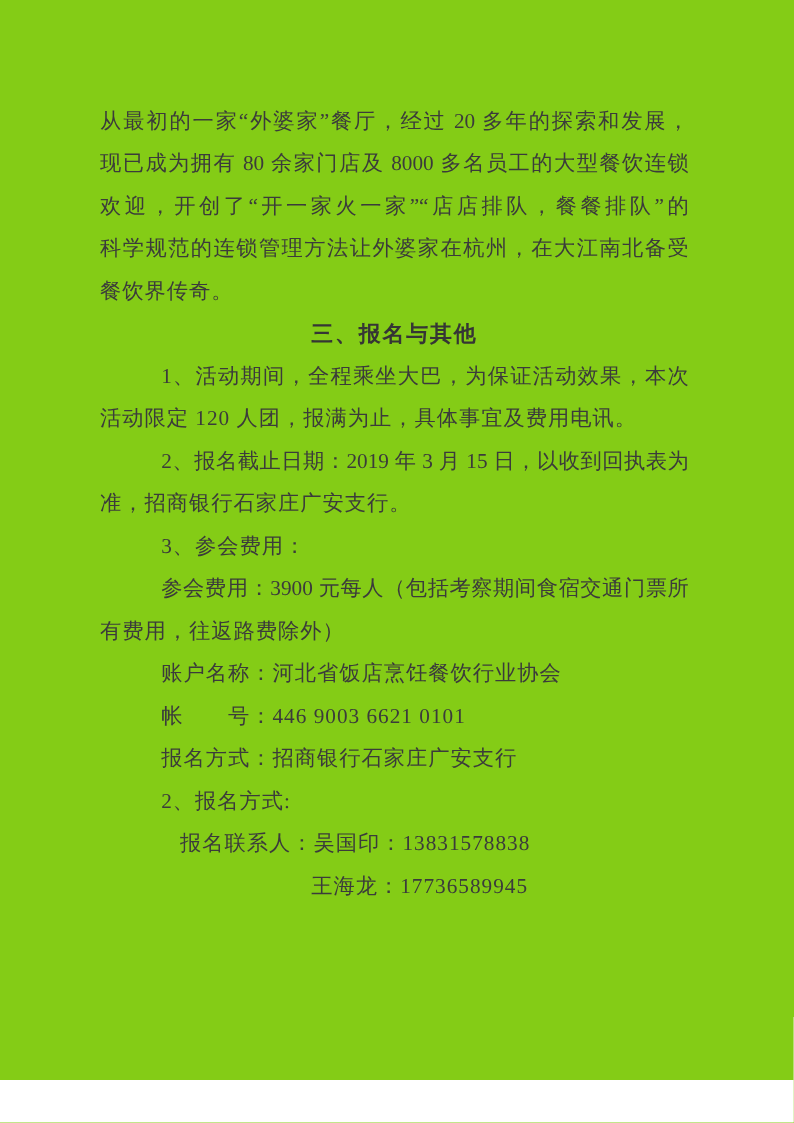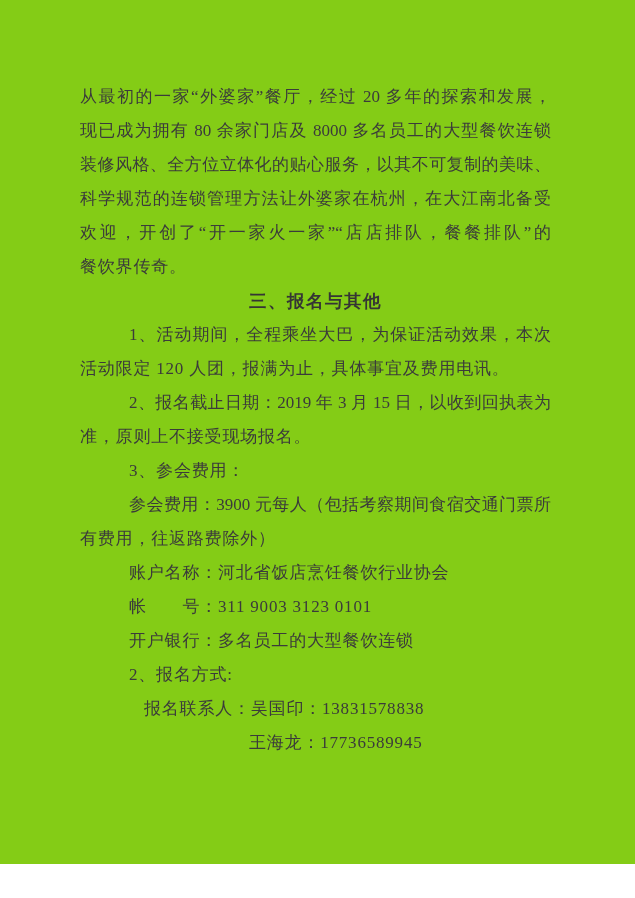--- a/index.html
+++ b/index.html
@@ -51,39 +51,38 @@
   }
 </style>
 </head>
 <body>
 
 <div class="page">
   <div class="doc">
 
     <div class="line j">从最初的一家“外婆家”餐厅，经过 20 多年的探索和发展，</div>
     <div class="line j">现已成为拥有 80 余家门店及 8000 多名员工的大型餐饮连锁</div>
-    <div class="line j">装修风格、全方位立体化的贴心服务，以其不可复制的美味、</div>
+    <div class="line j">欢迎，开创了“开一家火一家”“店店排队，餐餐排队”的</div>
     <div class="line j">科学规范的连锁管理方法让外婆家在杭州，在大江南北备受</div>
-    <div class="line j">欢迎，开创了“开一家火一家”“店店排队，餐餐排队”的</div>
     <div class="line">餐饮界传奇。</div>
 
     <div class="line heading">三、报名与其他</div>
 
     <div class="line j ind1">1、活动期间，全程乘坐大巴，为保证活动效果，本次</div>
     <div class="line">活动限定 120 人团，报满为止，具体事宜及费用电讯。</div>
 
     <div class="line j ind1">2、报名截止日期：2019 年 3 月 15 日，以收到回执表为</div>
-    <div class="line">准，原则上不接受现场报名。</div>
+    <div class="line">准，招商银行石家庄广安支行。</div>
 
     <div class="line ind1">3、参会费用：</div>
     <div class="line j ind1">参会费用：3900 元每人（包括考察期间食宿交通门票所</div>
     <div class="line">有费用，往返路费除外）</div>
 
     <div class="line ind1">账户名称：河北省饭店烹饪餐饮行业协会</div>
-    <div class="line ind1">帐　　号：311 9003 3123 0101</div>
-    <div class="line ind1">开户银行：多名员工的大型餐饮连锁</div>
+    <div class="line ind1">帐　　号：446 9003 6621 0101</div>
+    <div class="line ind1">报名方式：招商银行石家庄广安支行</div>
 
     <div class="line ind1">2、报名方式:</div>
     <div class="line ind2">报名联系人：吴国印：13831578838</div>
     <div class="line ind3">王海龙：17736589945</div>
 
   </div>
 </div>
 
 </body></html>

